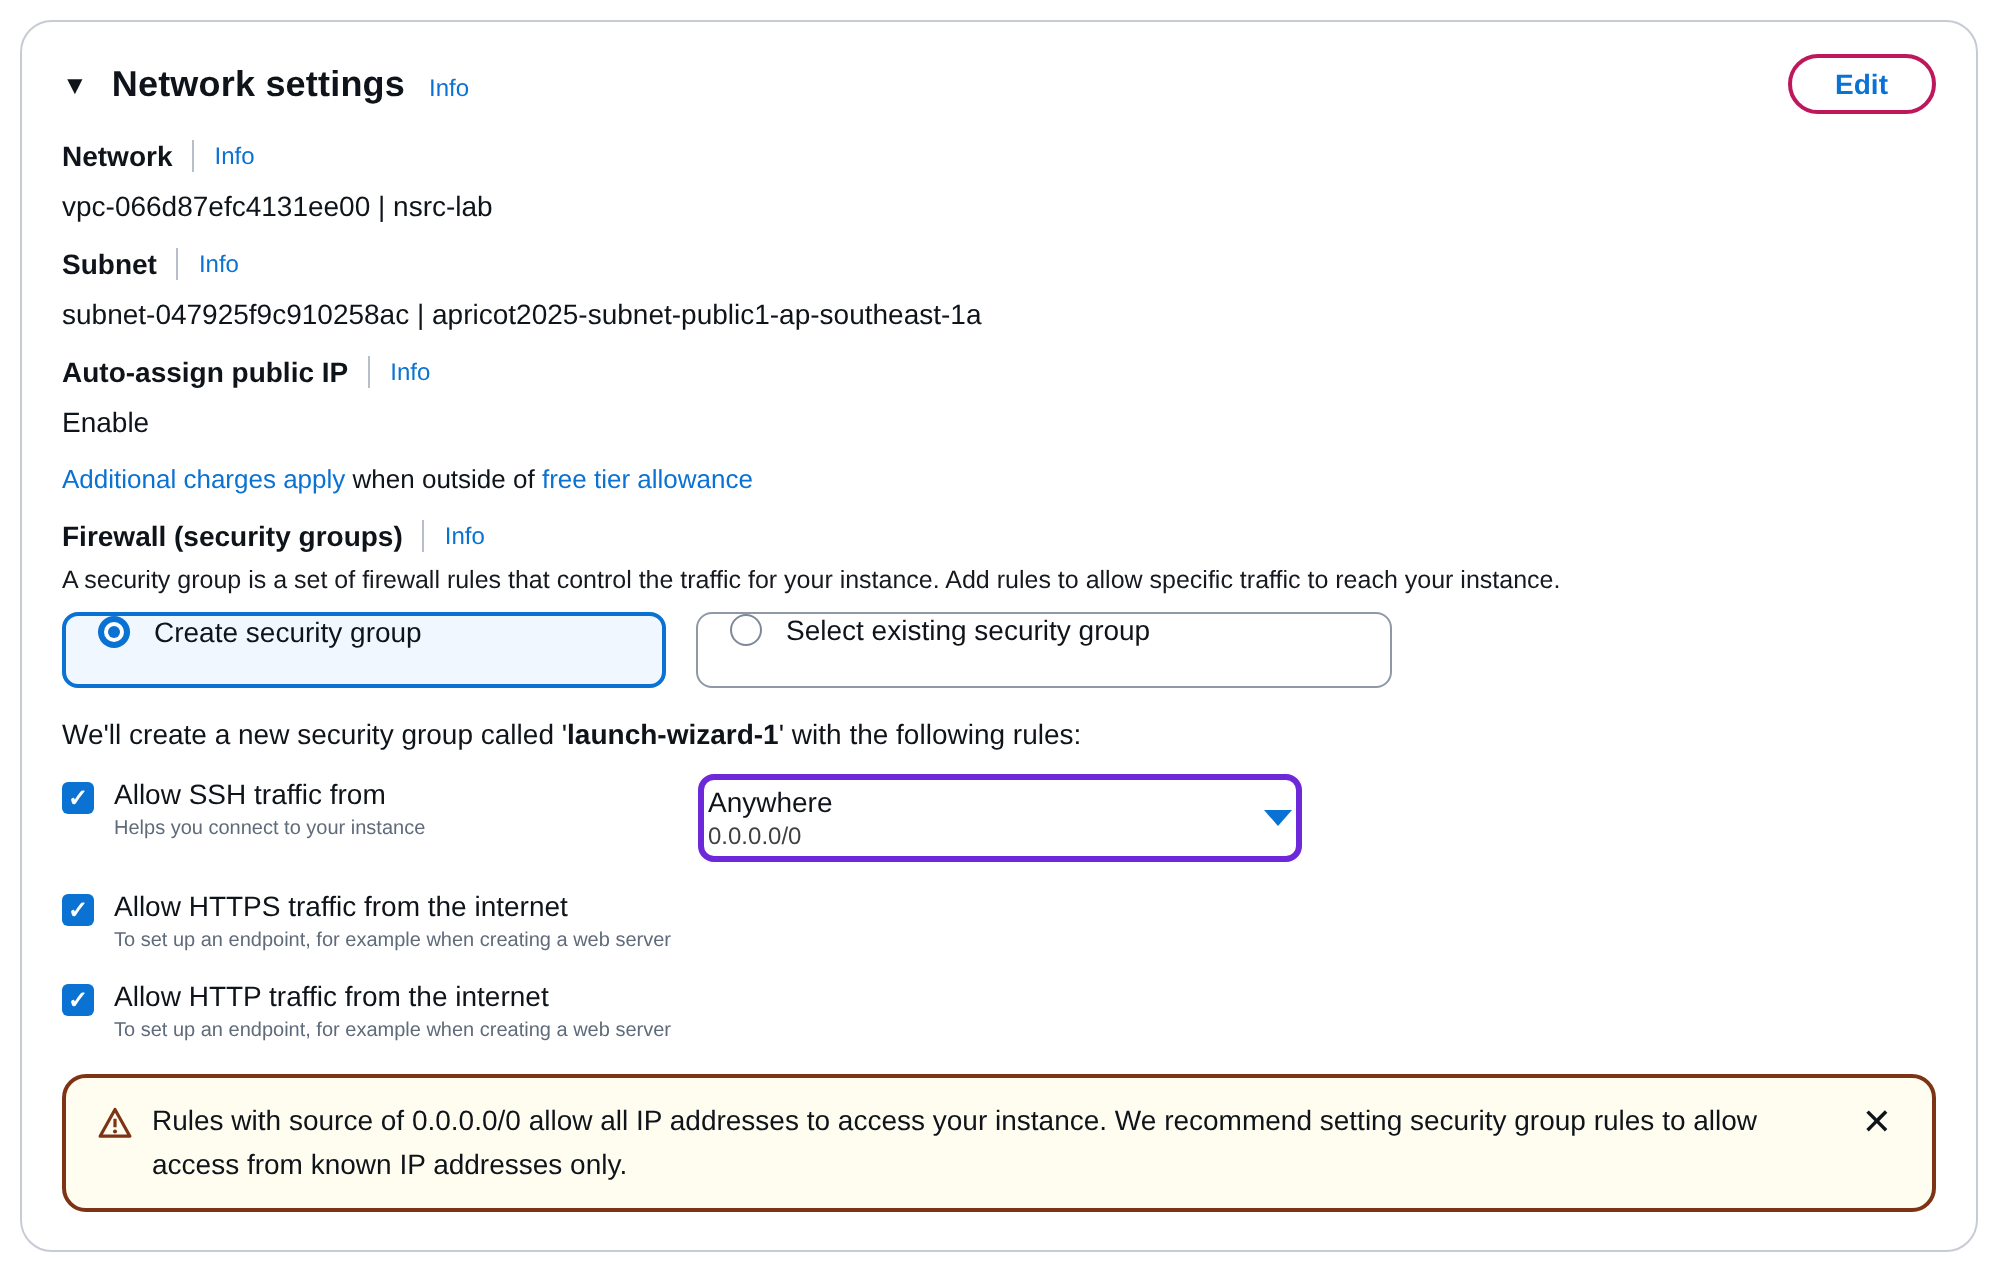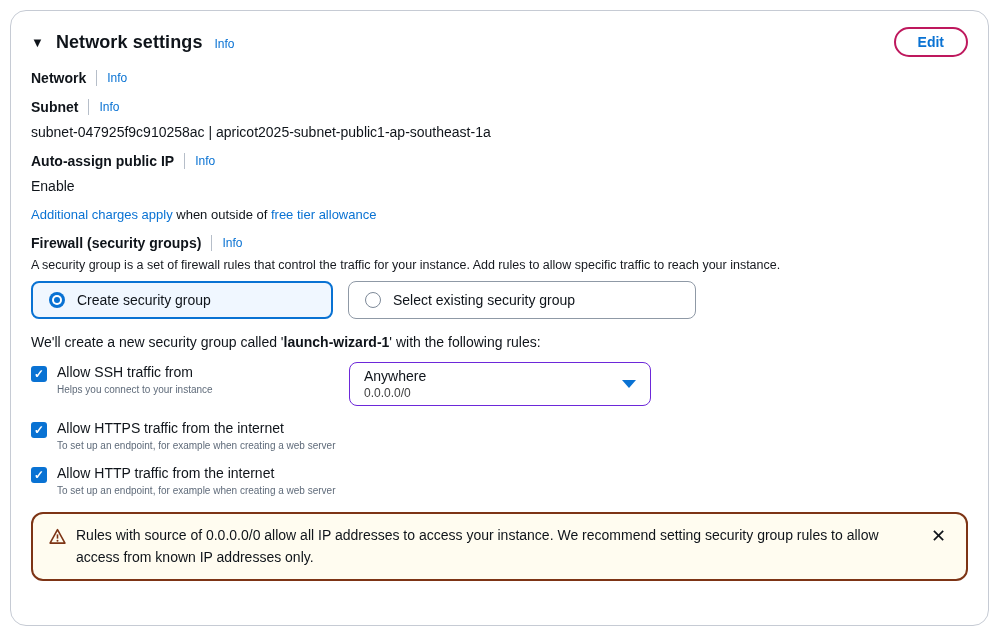--- a/index.html
+++ b/index.html
@@ -55,21 +55,21 @@
   .field-label { font-size: 14px; font-weight: 700; }
   .vdiv { width: 1px; height: 16px; background: #b6bec9; }
   .field-value { margin-top: 9px; font-size: 14px; }
   
   .charges-note { margin-top: 13px; font-size: 13px; }
   .charges-note a { color: #0972d3; text-decoration: none; cursor: pointer; }
   
   .firewall-desc { margin-top: 7px; font-size: 12.5px; color: #16191f; }
   .tile-row { display: flex; gap: 15px; margin-top: 9px; }
   .tile {
-    display: flex; align-items: center; gap: 12px;
+    display: flex; gap: 12px;
     height: 38px; border-radius: 8px;
     font-size: 14px; cursor: pointer;
     padding: 0 16px;
   }
   .tile.selected {
     width: 302px;
     border: 2px solid #0972d3;
     background: #f0f7ff;
   }
   .tile.unselected {
@@ -101,24 +101,24 @@
   .checkbox {
     width: 16px; height: 16px; border-radius: 3px;
     background: #0972d3; color: #fff;
     font-size: 12px; font-weight: 700; line-height: 16px;
     text-align: center; margin-top: 2px; flex: none; cursor: pointer;
   }
   .rule-label { font-size: 14px; }
   .rule-sub { font-size: 10px; color: #5f6b7a; margin-top: 4px; }
   .dropdown {
     width: 302px; height: 44px;
-    border: 1px solid #6d28d9; border-radius: 8px;
+    border: 3px solid #6d28d9; border-radius: 8px;
     background: #fff;
     display: flex; align-items: center; justify-content: space-between;
-    padding: 0 14px; cursor: pointer; margin-top: -2px;
+    padding: 0 2px; cursor: pointer; margin-top: -2px;
   }
   .dd-value { font-size: 14px; color: #0f141a; }
   .dd-sub { font-size: 12px; color: #404040; margin-top: 2px; }
   .dd-caret {
     width: 0; height: 0;
     border-left: 7px solid transparent;
     border-right: 7px solid transparent;
     border-top: 8px solid #0972d3;
   }
   
@@ -148,20 +148,21 @@
     <span class="panel-title">Network settings</span>
     <a class="info-link">Info</a>
     <button class="edit-btn">Edit</button>
   </div>
 
   <div class="field-label-row">
     <span class="field-label">Network</span>
     <span class="vdiv"></span>
     <a class="info-link">Info</a>
   </div>
+  <div class="field-value">vpc-066d87efc4131ee00 | nsrc-lab</div>
 
   <div class="field-label-row">
     <span class="field-label">Subnet</span>
     <span class="vdiv"></span>
     <a class="info-link">Info</a>
   </div>
   <div class="field-value">subnet-047925f9c910258ac | apricot2025-subnet-public1-ap-southeast-1a</div>
 
   <div class="field-label-row">
     <span class="field-label">Auto-assign public IP</span>

